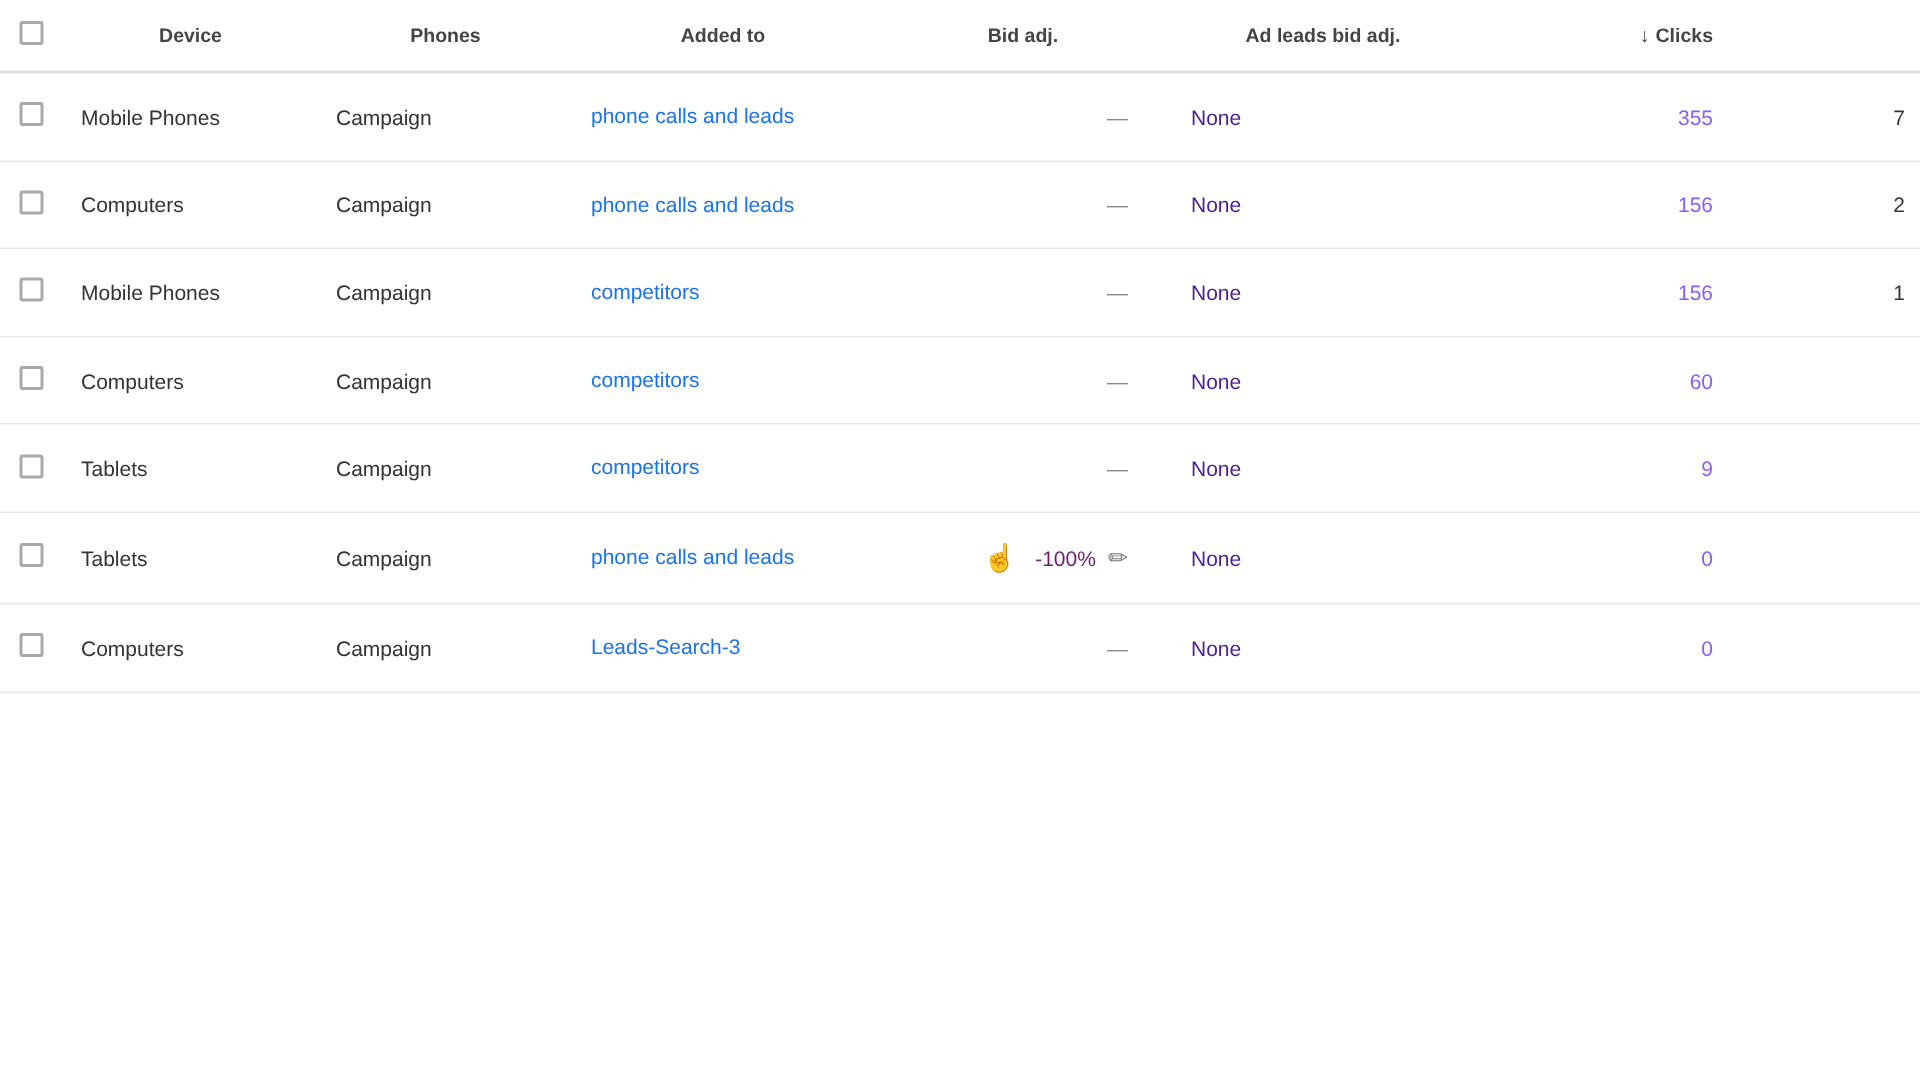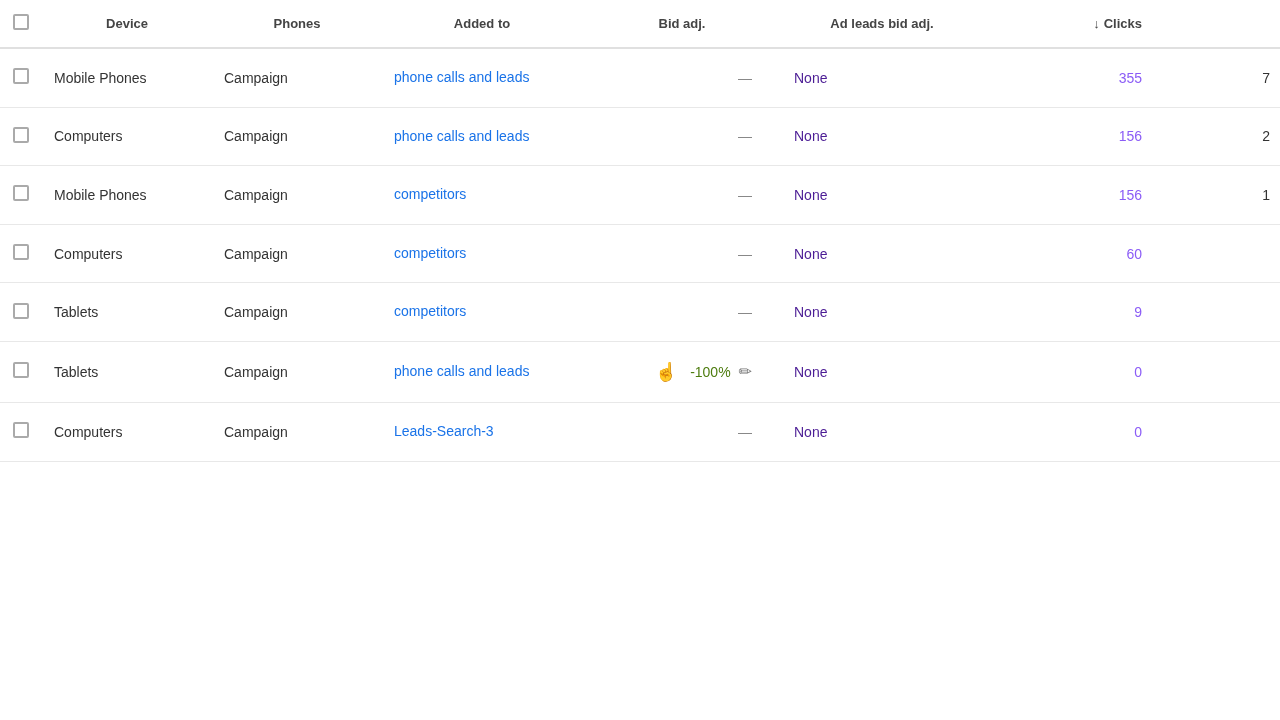--- a/index.html
+++ b/index.html
@@ -102,21 +102,21 @@
 
     .bid-value {
       display: flex;
       align-items: center;
       justify-content: flex-end;
       gap: 8px;
     }
 
     .bid-percent {
       font-size: 14px;
-      color: #4d7c0f;
+      color: #701a75;
     }
 
     .edit-icon {
       cursor: pointer;
       color: #777;
       font-size: 16px;
     }
 
     .none-cell {
       color: #4c1d95;

